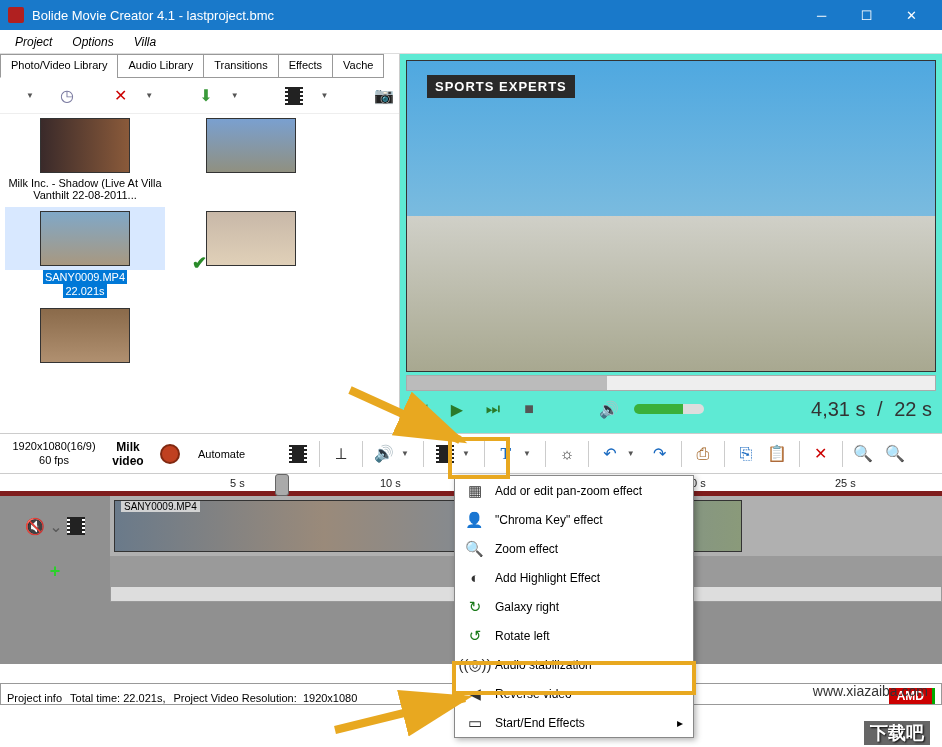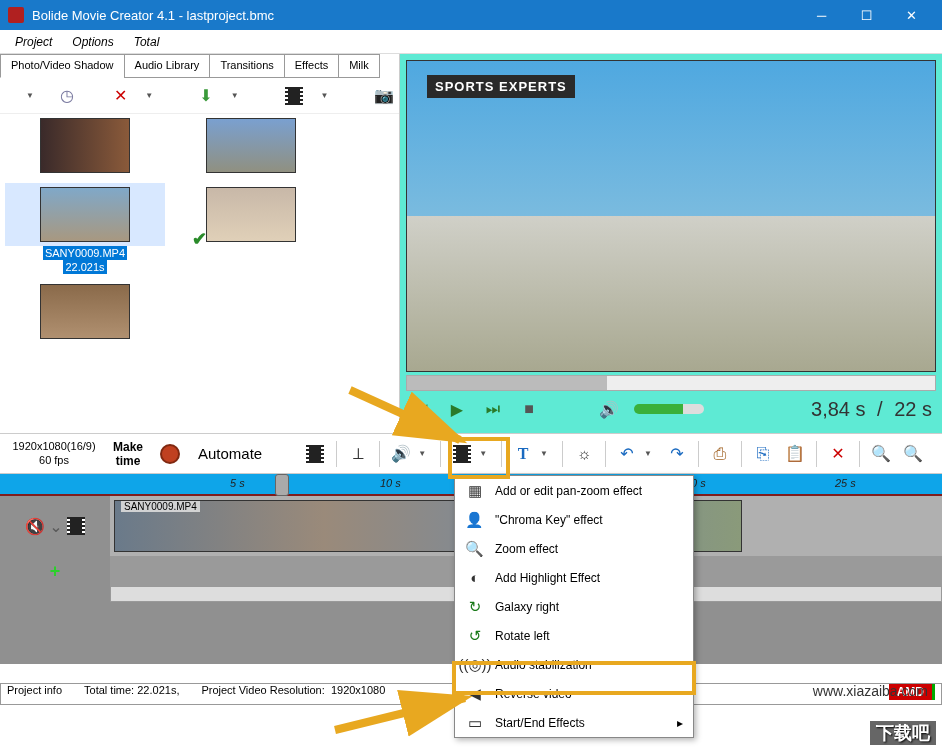--- a/index.html
+++ b/index.html
@@ -31,52 +31,52 @@
 .preview .banner { position:absolute;top:14px;left:20px;font-size:13px;font-weight:bold;color:#fff;background:#2a2a2a;padding:4px 8px;letter-spacing:1px; }
 .scrollbar { height: 16px; background: #eee; border: 1px solid #aaa; margin-top: 3px; position: relative; }
 .scrollbar .sthumb { position: absolute; left: 0; width: 200px; height: 100%; background: #bbb; }
 .pcontrols { height: 36px; display: flex; align-items: center; gap: 14px; padding: 0 4px; }
 .pcontrols .pbtn { width:22px; height:22px; display:flex;align-items:center;justify-content:center; color:#2a7a2a;font-size:16px; }
 .pcontrols .time { margin-left: auto; font-size: 20px; color:#333; }
 .timeline-toolbar { background: #fff; height: 40px; display: flex; align-items: center; padding: 0 8px; gap: 6px; border-bottom:1px solid #ccc; }
 .tinfo { font-size: 11px; line-height: 1.2; text-align: center; width: 92px; }
 .makebtn { font-weight: bold; font-size: 12px; padding: 2px 6px; }
 .recbtn { width:20px;height:20px;background:#c04020;border-radius:50%;border:2px solid #802810;margin:0 4px; }
-.autobtn { font-size: 15px; padding: 4px 8px; }
+.autobtn { font-size: 11px; padding: 4px 8px; }
 .ttb { width: 26px; height: 26px; display: flex; align-items: center; justify-content: center; font-size: 16px; color:#333; }
 .ttb.blue { color:#1a6ac0; }
 .ttb.red { color:#c00; }
 .vsep { width:1px;height:26px;background:#ccc;margin:0 2px; }
 .dd { font-size:8px;color:#555;margin-left:-2px;margin-right:6px; }
 .timeline { background: #909090; height: 190px; position: relative; }
-.ruler { background: #0ea5e9; height: 22px; position: relative; font-size: 10px; color:#222; border-bottom:2px solid #7f1d1d;font-style:italic; }
+.ruler { background: #ffffff; height: 22px; position: relative; font-size: 10px; color:#222; border-bottom:5px solid #7f1d1d; }
 .ruler .tick { position: absolute; top: 3px; font-size:11px; }
 .tracks { position: relative; }
 .track { display: flex; height: 60px; }
 .track-head { width: 110px; background: #909090; display: flex; align-items: center; justify-content: center; gap:4px; }
 .track-head .th-icon { color:#5a5a5a; font-size:16px; }
 .track-body { flex: 1; position: relative; background: #b0b0b0; overflow:hidden; }
 .clip { position: absolute; top: 4px; bottom: 4px; left: 4px; right: 200px; background: linear-gradient(90deg,#6a7a8a,#9a8a7a,#7a8a9a,#8a9a7a); border: 1px solid #333; }
 .clip-label { position:absolute;top:0;left:6px;font-size:10px;background:rgba(220,220,220,0.9);padding:0 3px; }
 .track2 .track-head { height:30px; }
 .track2 { height:30px; }
 .addbtn { color:#2bd02b;font-size:18px;font-weight:bold; }
 .hscroll { height:16px;background:#ddd;border:1px solid #999;margin-left:110px; }
-.statusbar { position:absolute;bottom:42px;left:0;right:0;height:22px;background:#fff;border:1px solid #999;display:flex;align-items:flex-start;font-size:11px;gap:22px;padding:0 6px; }
+.statusbar { position:absolute;bottom:42px;left:0;right:0;height:22px;background:#fff;border:1px solid #999;display:flex;align-items:flex-end;font-size:11px;gap:8px;padding:0 6px; }
 .statusbar .amd { margin-left:auto;background:#c00;color:#fff;font-weight:bold;padding:1px 8px;font-size:12px; border-right:3px solid #0a0; }
 .dropdown-menu { position: absolute; left: 454px; top: 475px; width: 240px; background: #fff; border: 1px solid #888; box-shadow: 2px 2px 6px rgba(0,0,0,0.3); z-index: 50; }
 .dropdown-menu .mitem { display: flex; align-items: center; gap: 10px; padding: 5px 10px; font-size: 12px; height: 29px; }
 .dropdown-menu .mitem .micon { width: 20px; height: 20px; display:flex;align-items:center;justify-content:center;font-size:15px;color:#1a7a1a; }
 .dropdown-menu .mitem .micon.dark { color:#333; }
 .dropdown-menu .mitem .submenu-arrow { margin-left: auto; }
 .highlight-box { position: absolute; border: 4px solid #e8a820; pointer-events: none; z-index: 60; }
 .hb1 { left: 448px; top: 437px; width: 62px; height: 42px; }
 .hb2 { left: 452px; top: 661px; width: 244px; height: 34px; }
 .arrow { position: absolute; z-index: 55; }
-.watermark { position:absolute;right:6px;bottom:2px;font-size:18px;font-weight:bold;color:#fff;text-shadow:1px 1px 2px #000;font-family:SimHei,sans-serif;background:rgba(0,0,0,0.6);padding:0 6px; }
+.watermark { position:absolute;right:12px;bottom:2px;font-size:18px;font-weight:bold;color:#fff;text-shadow:1px 1px 2px #000;font-family:SimHei,sans-serif;background:rgba(0,0,0,0.6);padding:0 6px; }
 .watermark2 { position:absolute;right:14px;bottom:48px;font-size:14px;color:#333; }
 .folder-icon { fill:#e0b030; }
 .film{display:inline-block;width:18px;height:18px;background:#222;position:relative;}
 .film::before,.film::after{content:"";position:absolute;top:0;bottom:0;width:3px;background:repeating-linear-gradient(#222 0 2px,#fff 2px 4px);}
 .film::before{left:0}.film::after{right:0}
 </style>
 </head>
 <body>
 
 <div class="titlebar">
@@ -85,31 +85,31 @@
   <div class="win-btns">
     <div class="win-btn">─</div>
     <div class="win-btn">☐</div>
     <div class="win-btn">✕</div>
   </div>
 </div>
 
 <div class="menubar">
   <div class="menu-item">Project</div>
   <div class="menu-item">Options</div>
-  <div class="menu-item">Total</div>
+  <div class="menu-item">Villa</div>
 </div>
 
 <div class="content1">
   <div class="left-panel">
     <div class="tabs">
-      <div class="tab active">Photo/Video Shadow</div>
+      <div class="tab active">Photo/Video Library</div>
       <div class="tab">Audio Library</div>
       <div class="tab">Transitions</div>
       <div class="tab">Effects</div>
-      <div class="tab">Milk</div>
+      <div class="tab">Vache</div>
     </div>
     <div class="lib-toolbar">
       <div class="tb">
           <svg viewBox="0 0 24 24">
             <path class="folder-icon" d="M2 6h7l2 2h11v12H2z"></path>
           </svg>
         </div>
         <span class="dd">▼</span>
       <div class="tb" style="color:#7a7aa0">◷</div>
       <div class="sep"></div>
@@ -122,20 +122,21 @@
       <div class="tb">
           <span class="film"></span>
         </div>
         <span class="dd">▼</span>
       <div class="sep"></div>
       <div class="tb">📷</div>
     </div>
     <div class="library">
       <div class="lib-item">
         <div class="thumb" style="background:linear-gradient(90deg,#3a2a2a,#8a5a3a)"></div>
+        <div>Milk Inc. - Shadow (Live At Villa Vanthilt 22-08-2011...</div>
       </div>
       <div class="lib-item">
         <div class="thumb" style="background:linear-gradient(#7aa0d0,#909080)"></div>
       </div>
       <div class="lib-item selected">
         <div class="thumb-wrap" style="padding:4px;position:relative;">
           <div class="thumb" style="background:linear-gradient(#80a8c8,#a89880);margin:0 auto"></div>
           <span class="check">✔</span>
         </div>
         <div><span class="cap">SANY0009.MP4</span></div>
@@ -159,34 +160,34 @@
       </div>
     <div class="pcontrols">
       <div class="pbtn">⏮</div>
       <div class="pbtn">▶</div>
       <div class="pbtn">⏭</div>
       <div class="pbtn" style="color:#555">■</div>
       <div style="width:30px"></div>
       <div class="pbtn" style="color:#555">🔊</div>
       <div style="width:70px;height:10px;background:linear-gradient(90deg,#3ab03a 70%,#ddd 70%);border-radius:5px"></div>
       <div class="time">
-        <span>3,84 s</span>
+        <span>4,31 s</span>
         <span style="margin:0 6px">/</span>
         <span>22 s</span>
       </div>
     </div>
   </div>
 </div>
 
 <div class="timeline-toolbar">
   <div class="tinfo">
     <div>1920x1080(16/9)</div>
     <div>60 fps</div>
   </div>
-  <div class="makebtn" style="text-align:center;width:44px">Make time</div>
+  <div class="makebtn" style="text-align:center;width:44px">Milk video</div>
   <div class="recbtn"></div>
   <div class="autobtn">Automate</div>
   <div style="width:20px"></div>
   <div class="ttb">
       <span class="film"></span>
     </div>
   <div class="vsep"></div>
   <div class="ttb">⟂</div>
   <div class="vsep"></div>
   <div class="ttb blue">🔊</div>

